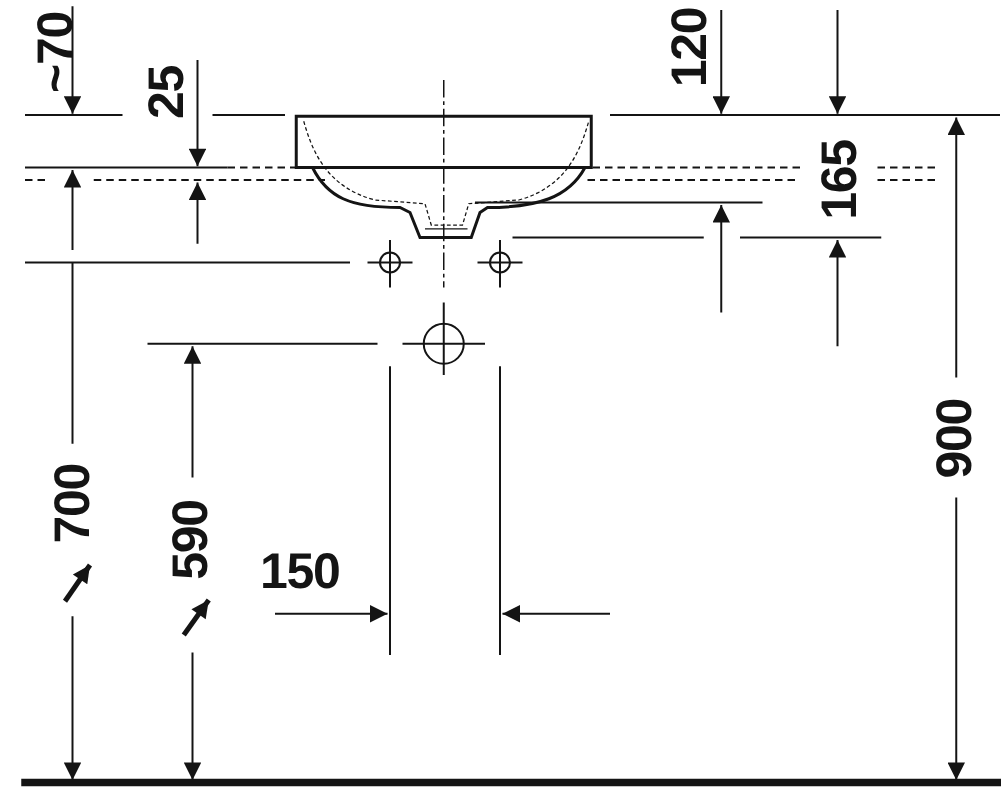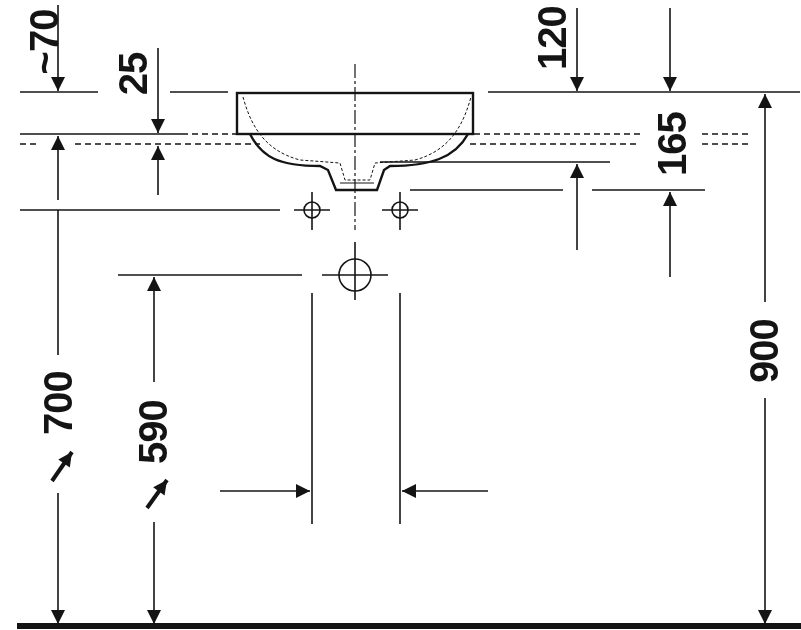--- a/index.html
+++ b/index.html
@@ -103,14 +103,15 @@
     <line x1="147" y1="508" x2="167" y2="480" stroke-width="4" marker-end="url(#ahBig)"></line>
   </g>
 </svg>
 
 <div class="dim-label rot" style="left:12px; top:22px;">~70</div>
 <div class="dim-label rot" style="left:112px; top:54px;">25</div>
 <div class="dim-label rot" style="left:520px; top:18px;">120</div>
 <div class="dim-label rot" style="left:640px; top:124px;">165</div>
 <div class="dim-label rot" style="left:26px; top:383px;">700</div>
 <div class="dim-label rot" style="left:121px; top:412px;">590</div>
+<div class="dim-label" style="left:208px; top:437px;">150</div>
 <div class="dim-label rot" style="left:732px; top:331px;">900</div>
 </div>
 
 </body></html>

